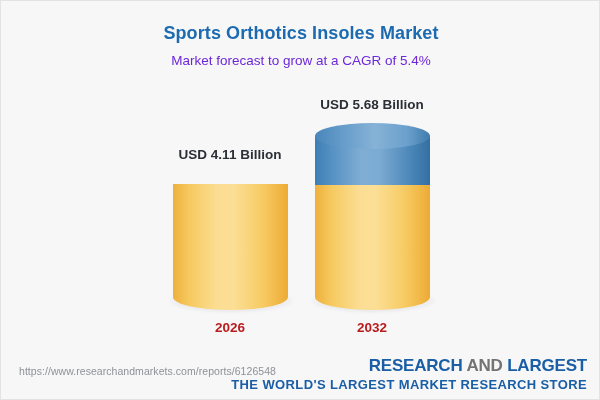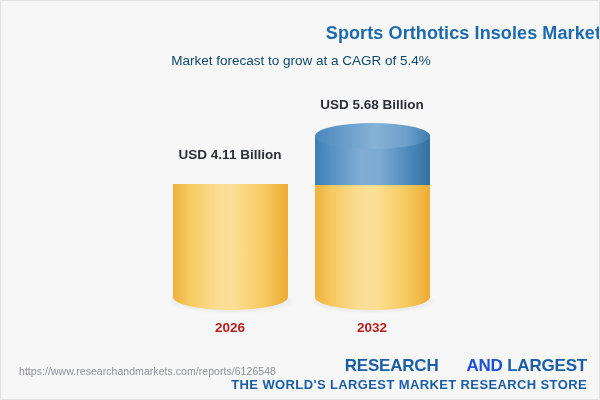--- a/index.html
+++ b/index.html
@@ -18,36 +18,36 @@
     font-family: "Liberation Sans", sans-serif;
     overflow: hidden;
   }
 
   
   #chart-title {
     position: absolute;
     top: 22px;
     left: 0;
     width: 600px;
-    text-align: right;
+    text-align: center;
     font-size: 18px;
     font-weight: bold;
     color: #1c6bb0;
     letter-spacing: 0.1px;
   }
 
   #chart-subtitle {
     position: absolute;
     top: 52px;
     left: 0;
     width: 600px;
     text-align: center;
     font-size: 13.5px;
     font-weight: normal;
-    color: #0c4a6e;
+    color: #6d28d9;
   }
 
   
   #plot-area {
     position: absolute;
     left: 0;
     top: 0;
     width: 600px;
     height: 350px;
   }
@@ -179,22 +179,21 @@
   #logo-wordmark {
     font-size: 17px;
     font-weight: bold;
     color: #1a5ea6;
     letter-spacing: -0.2px;
     line-height: 1.05;
     white-space: nowrap;
   }
 
   #logo-and {
-    color: #1d4ed8;
-    padding-left: 24px;
+    color: #737373;
   }
 
   #logo-tagline {
     margin-top: 2px;
     font-size: 13px;
     font-weight: bold;
     color: #1a5ea6;
     letter-spacing: 0.38px;
     white-space: nowrap;
   }

